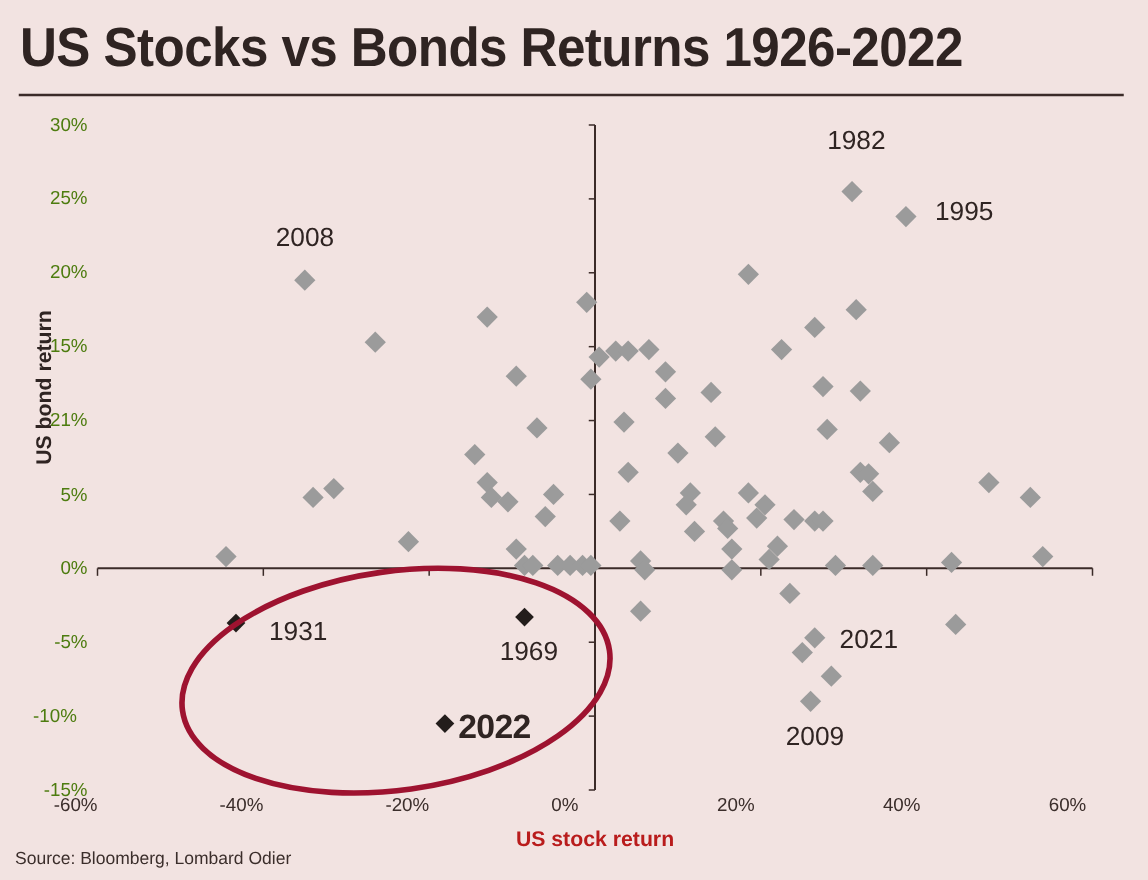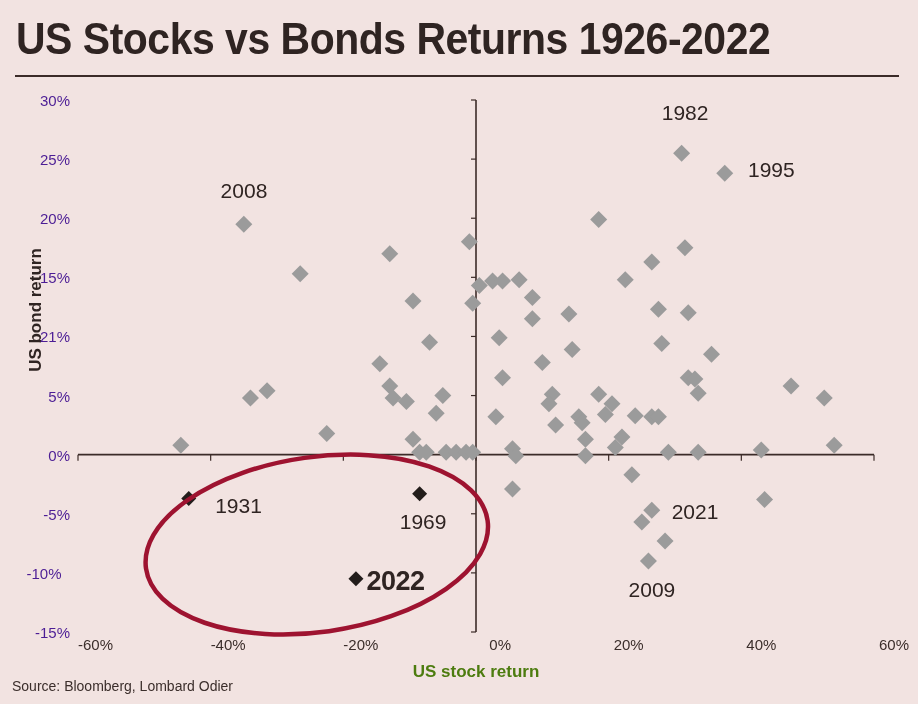--- a/index.html
+++ b/index.html
@@ -54,44 +54,44 @@
     white-space: nowrap;
   }
   .axis-title-x {
     position: absolute;
     left: 78px;
     top: 662px;
     width: 796px;
     text-align: center;
     font-size: 17px;
     font-weight: bold;
-    color: #4d7c0f;
+    color: #b91c1c;
   }
   .ytick {
     position: absolute;
     right: 0;
     width: 52px;
     text-align: right;
     font-size: 15px;
-    color: #4c1d95;
+    color: #4d7c0f;
     transform: translateY(-50%);
   }
   .ytick-wrap {
     position: absolute;
     left: 10px;
     top: 0;
     width: 60px;
     height: 704px;
   }
   .xtick {
     position: absolute;
     top: 636px;
     width: 70px;
     margin-left: -35px;
-    text-align: right;
+    text-align: left;
     font-size: 15px;
     color: #3b2e2b;
   }
   .source {
     position: absolute;
     left: 12px;
     top: 678px;
     font-size: 14px;
     color: #3b2e2b;
   }

